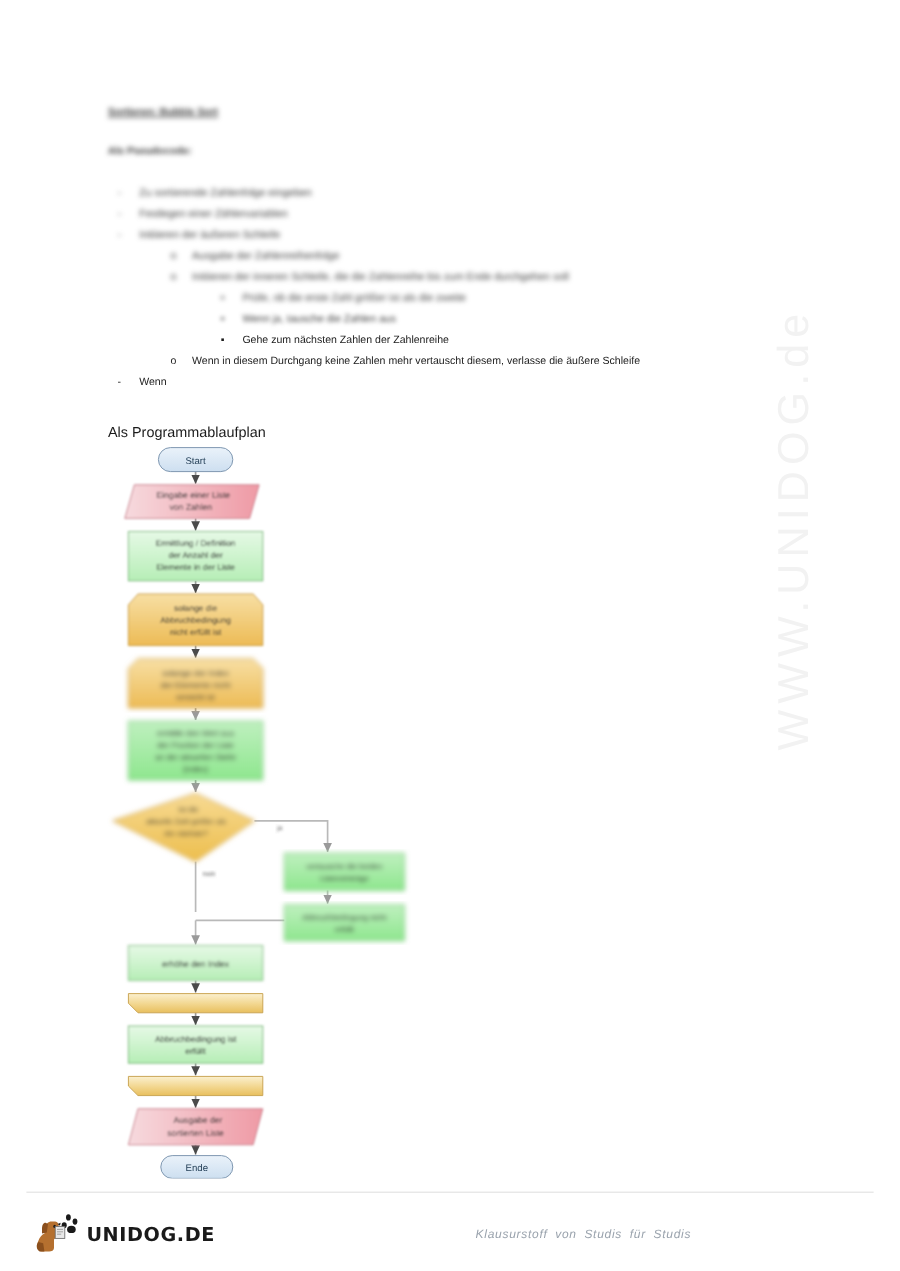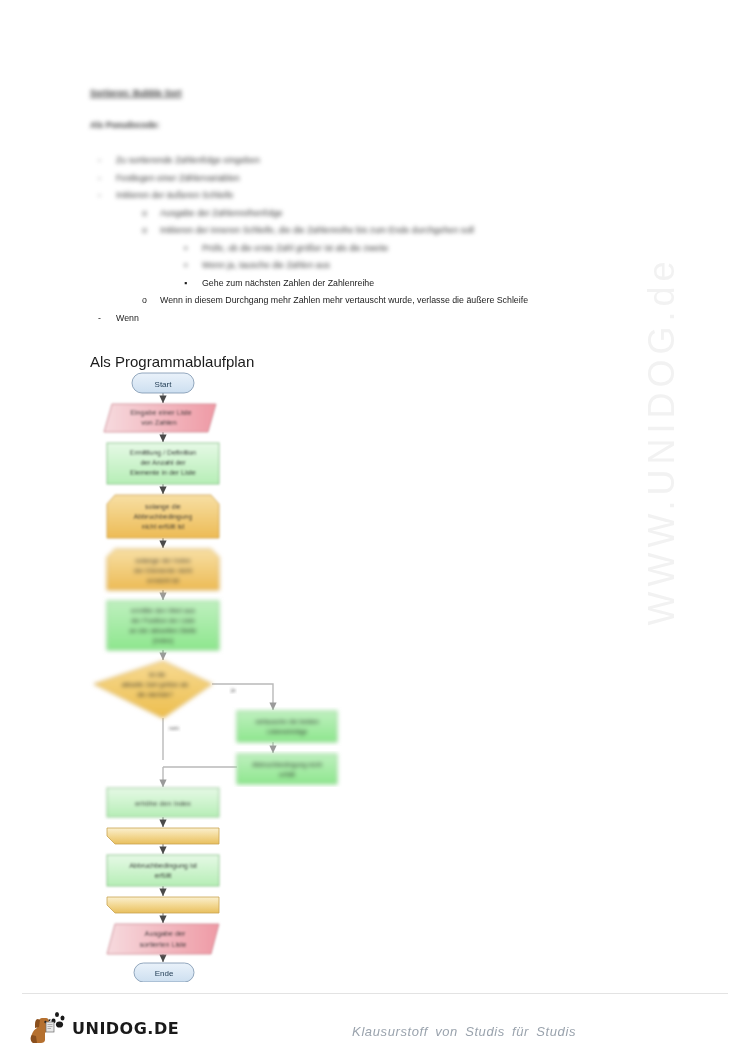--- a/index.html
+++ b/index.html
@@ -39,62 +39,62 @@
   li.item > .txt { display:inline-block; }
 
   .lv1 { padding-left:26px; }   
   .lv2 { padding-left:70px; }   
   .lv3 { padding-left:112px; }  
 
   .blur-hi   { filter:blur(2.2px); color:#3c3c3c; }
   .blur-mid  { filter:blur(1.9px); color:#3c3c3c; }
   .sharp     { filter:none; color:#1b1b1b; }
 
-  .para { font-size:15px; margin:26px 0 0 0; color:#1b1b1b; }
+  .para { font-size:12px; margin:26px 0 0 0; color:#1b1b1b; }
 
   
   #flow { position:absolute; left:85px; top:362px; width:320px; height:620px; }
   #flow svg { display:block; }
 
   
   #footer { position:absolute; left:0; bottom:0; width:600px; height:66px; }
   #footer-rule {
     position:absolute; left:22px; top:0; width:706px; height:1px;
     background:#e3e3e3;
   }
   #logo { position:absolute; left:26px; top:16px; display:flex; align-items:center; gap:4px; }
   #logo-text {
     font-family:"DejaVu Sans", sans-serif;
     font-size:16px; font-weight:bold; letter-spacing:0.5px;
     color:#1a1a1a;
   }
   #tagline {
     position:absolute; right:24px; top:31px;
-    font-size:13px; font-style:italic; color:#9aa3ad;
+    font-size:10px; font-style:italic; color:#9aa3ad;
     letter-spacing:0.6px; word-spacing:3px;margin-left:31px;
   }
 </style>
 </head>
 <body>
 
 <div id="watermark">WWW.UNIDOG.de</div>
 
 <div id="doc-body">
   <div class="doc-title">Sortieren: Bubble Sort</div>
   <div class="doc-subtitle">Als Pseudocode:</div>
   <ul class="lvl" id="pseudo-list">
       <li class="item lv1"><span class="bullet blur-hi" style="left: 8px;">-</span><span class="txt blur-hi">Zu sortierende Zahlenfolge eingeben</span></li>
       <li class="item lv1"><span class="bullet blur-hi" style="left: 8px;">-</span><span class="txt blur-hi">Festlegen einer Zählervariablen</span></li>
       <li class="item lv1"><span class="bullet blur-hi" style="left: 8px;">-</span><span class="txt blur-hi">Initiieren der äußeren Schleife</span></li>
       <li class="item lv2"><span class="bullet blur-hi" style="left: 52px;">o</span><span class="txt blur-hi">Ausgabe der Zahlenreihenfolge</span></li>
       <li class="item lv2"><span class="bullet blur-hi" style="left: 52px;">o</span><span class="txt blur-hi">Initiieren der inneren Schleife, die die Zahlenreihe bis zum Ende durchgehen soll</span></li>
       <li class="item lv3"><span class="bullet blur-hi" style="left: 94px;">▪</span><span class="txt blur-hi">Prüfe, ob die erste Zahl größer ist als die zweite</span></li>
       <li class="item lv3"><span class="bullet blur-mid" style="left: 94px;">▪</span><span class="txt blur-mid">Wenn ja, tausche die Zahlen aus</span></li>
       <li class="item lv3"><span class="bullet sharp" style="left: 94px;">▪</span><span class="txt sharp">Gehe zum nächsten Zahlen der Zahlenreihe</span></li>
-      <li class="item lv2"><span class="bullet sharp" style="left: 52px;">o</span><span class="txt sharp">Wenn in diesem Durchgang mehr Zahlen mehr vertauscht wurde, verlasse die äußere Schleife</span></li>
+      <li class="item lv2"><span class="bullet sharp" style="left: 52px;">o</span><span class="txt sharp">Wenn in diesem Durchgang keine Zahlen mehr vertauscht diesem, verlasse die äußere Schleife</span></li>
       <li class="item lv1"><span class="bullet sharp" style="left: 8px;">-</span><span class="txt sharp">Wenn</span></li>
     </ul>
   <div class="para">Als Programmablaufplan</div>
 </div>
 
 <div id="flow">
 <svg width="320" height="620" viewBox="0 0 320 620" xmlns="http://www.w3.org/2000/svg">
   <defs>
     <linearGradient id="gBlue" x1="0" y1="0" x2="0" y2="1">
       <stop offset="0%" stop-color="#eaf2fa"></stop>

